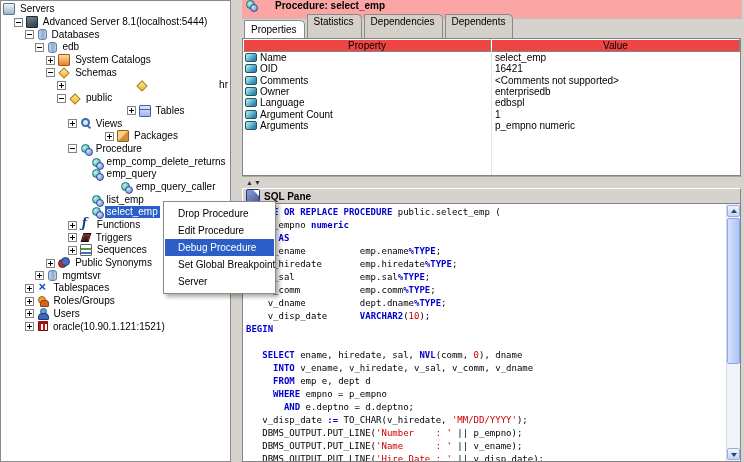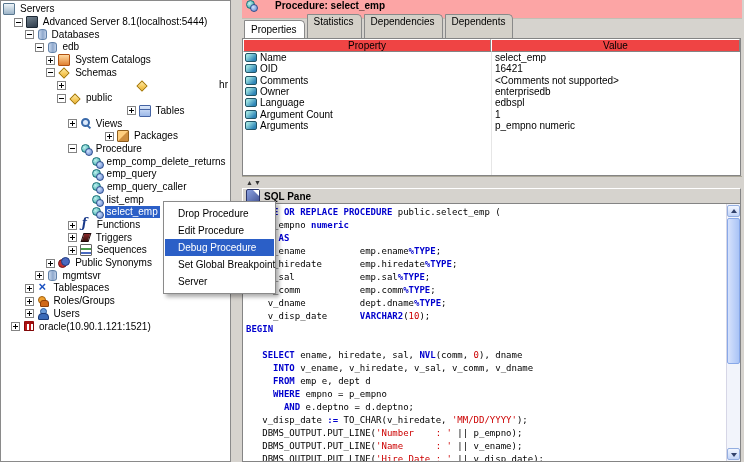--- a/index.html
+++ b/index.html
@@ -168,31 +168,31 @@
       <div class="trow" style="padding-left: 104px;">
         <span class="exp plus"></span>
         <span class="ticon ic-packages"></span>
         <span class="tlbl">Packages</span>
       </div>
       <div class="trow" style="padding-left: 66.8px;">
         <span class="exp"></span>
         <span class="ticon ic-procedures"></span>
         <span class="tlbl">Procedure</span>
       </div>
+      <div class="trow" style="padding-left: 77.6px; align-items: flex-end;">
+        <span class="spacer"></span>
+        <span class="ticon ic-procedure"></span>
+        <span class="tlbl">emp_comp_delete_returns</span>
+      </div>
       <div class="trow" style="padding-left: 77.6px;">
         <span class="spacer"></span>
         <span class="ticon ic-procedure"></span>
-        <span class="tlbl">emp_comp_delete_returns</span>
-      </div>
-      <div class="trow" style="padding-left: 77.6px;">
-        <span class="spacer"></span>
-        <span class="ticon ic-procedure"></span>
         <span class="tlbl">emp_query</span>
       </div>
-      <div class="trow" style="padding-left: 78px;">
+      <div class="trow" style="padding-left: 107px;">
         <span class="spacer"></span>
         <span class="ticon ic-procedure"></span>
         <span class="tlbl">emp_query_caller</span>
       </div>
       <div class="trow" style="padding-left: 77.6px;">
         <span class="spacer"></span>
         <span class="ticon ic-procedure"></span>
         <span class="tlbl">list_emp</span>
       </div>
       <div class="trow" style="padding-left: 77.6px;">
@@ -233,21 +233,21 @@
       <div class="trow" style="padding-left: 23.6px;">
         <span class="exp plus"></span>
         <span class="ticon ic-roles"></span>
         <span class="tlbl">Roles/Groups</span>
       </div>
       <div class="trow" style="padding-left: 23.6px;">
         <span class="exp plus"></span>
         <span class="ticon ic-users"></span>
         <span class="tlbl">Users</span>
       </div>
-      <div class="trow" style="padding-left: 10px;">
+      <div class="trow" style="padding-left: 24px;">
         <span class="exp plus"></span>
         <span class="ticon ic-oracle"></span>
         <span class="tlbl">oracle(10.90.1.121:1521)</span>
       </div>
     </div>
 </div>
 
 <div id="right">
   <div id="rtitle">
     <span class="ticon ic-procedure"></span>

